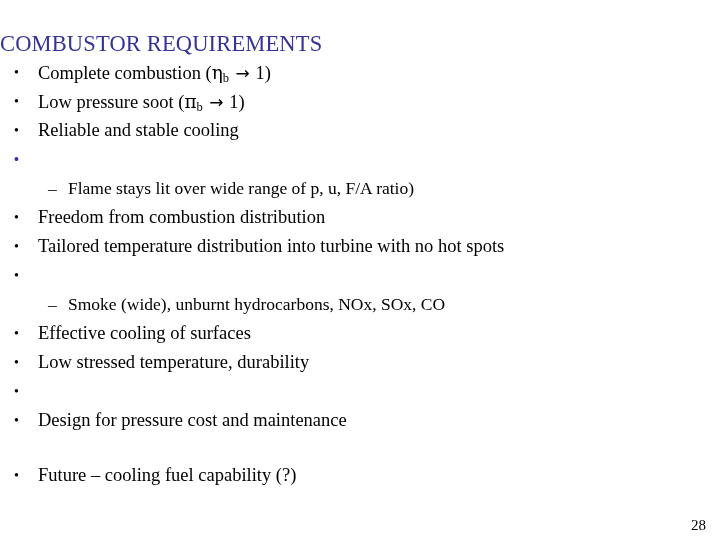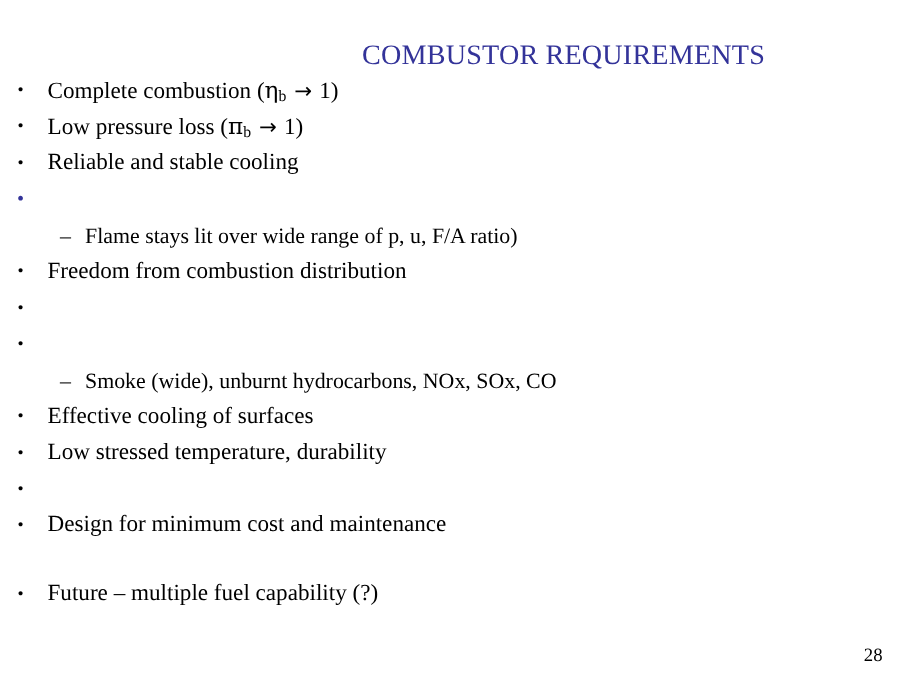--- a/index.html
+++ b/index.html
@@ -21,21 +21,21 @@
     height: 540px;
     background: #ffffff;
   }
 
   
   .slide-title {
     position: absolute;
     top: 15px;
     left: 0;
     width: 612px;
-    text-align: right;
+    text-align: left;
     font-size: 22.5px;
     line-height: 28px;
     font-weight: normal;
     color: #333399;
     letter-spacing: 0.15px;
     white-space: nowrap;
   }
 
   
   .body-list {
@@ -125,31 +125,31 @@
 </style>
 </head>
 <body>
 
 <div class="slide">
 
   <h1 class="slide-title">COMBUSTOR REQUIREMENTS</h1>
 
   <div class="body-list">
       <div class="line lvl1"><span class="marker">•</span><span class="txt">Complete combustion (</span><span class="sym">η</span><sub>b</sub><span class="arrow"> →</span><span> 1)</span></div>
-      <div class="line lvl1"><span class="marker">•</span><span class="txt">Low pressure loss (</span><span class="sym">π</span><sub>b</sub><span class="arrow"> →</span><span> 1)</span></div>
+      <div class="line lvl1"><span class="marker">•</span><span class="txt">Low pressure soot (</span><span class="sym">π</span><sub>b</sub><span class="arrow"> →</span><span> 1)</span></div>
       <div class="line lvl1"><span class="marker">•</span><span class="txt">Reliable and stable cooling</span></div>
       <div class="line lvl1 highlight"><span class="marker">•</span></div>
       <div class="line lvl2"><span class="marker">–</span><span class="txt">Flame stays lit over wide range of p, u, F/A ratio)</span></div>
       <div class="line lvl1"><span class="marker">•</span><span class="txt">Freedom from combustion distribution</span></div>
-      <div class="line lvl1"><span class="marker">•</span></div>
+      <div class="line lvl1"><span class="marker">•</span><span class="txt">Tailored temperature distribution into turbine with no hot spots</span></div>
       <div class="line lvl1"><span class="marker">•</span></div>
       <div class="line lvl2"><span class="marker">–</span><span class="txt">Smoke (wide), unburnt hydrocarbons, NOx, SOx, CO</span></div>
       <div class="line lvl1"><span class="marker">•</span><span class="txt">Effective cooling of surfaces</span></div>
       <div class="line lvl1"><span class="marker">•</span><span class="txt">Low stressed temperature, durability</span></div>
       <div class="line lvl1"><span class="marker">•</span></div>
-      <div class="line lvl1"><span class="marker">•</span><span class="txt">Design for minimum cost and maintenance</span></div>
+      <div class="line lvl1"><span class="marker">•</span><span class="txt">Design for pressure cost and maintenance</span></div>
       <div class="line spacer"></div>
-      <div class="line lvl1"><span class="marker">•</span><span class="txt">Future – multiple fuel capability (?)</span></div>
+      <div class="line lvl1"><span class="marker">•</span><span class="txt">Future – cooling fuel capability (?)</span></div>
     </div>
 
   <div class="page-number">28</div>
 
 </div>
 
 </body></html>

